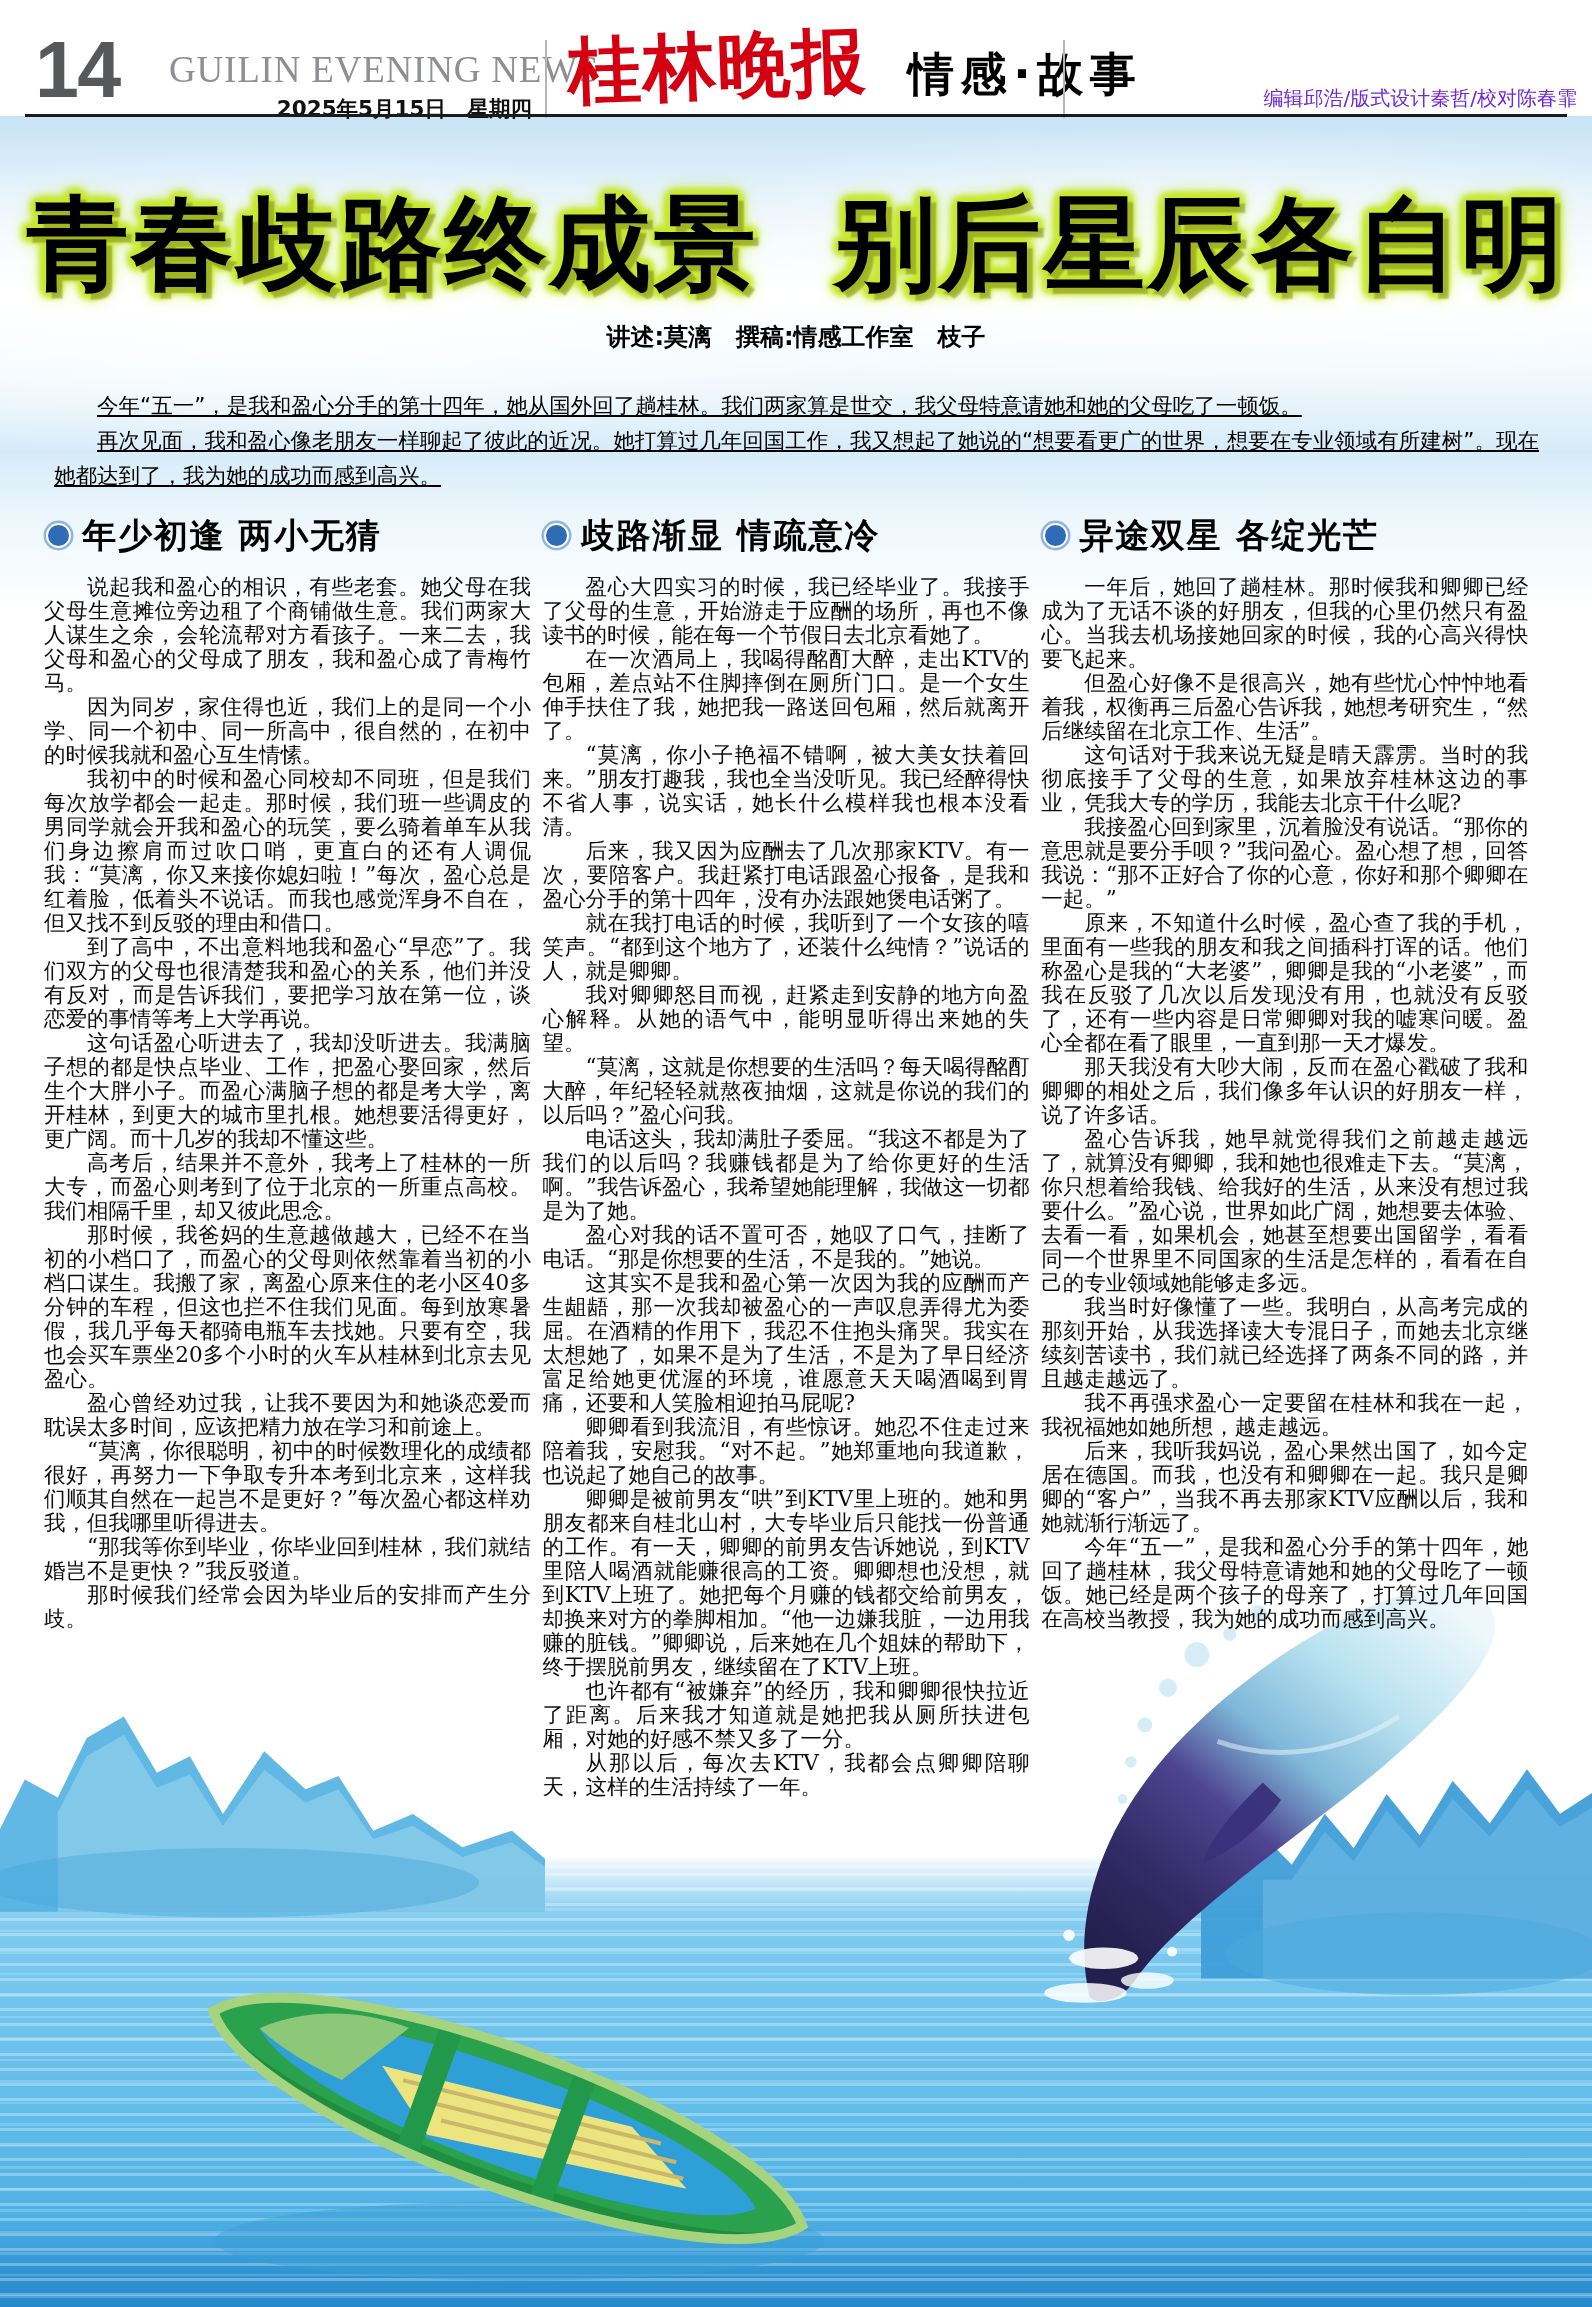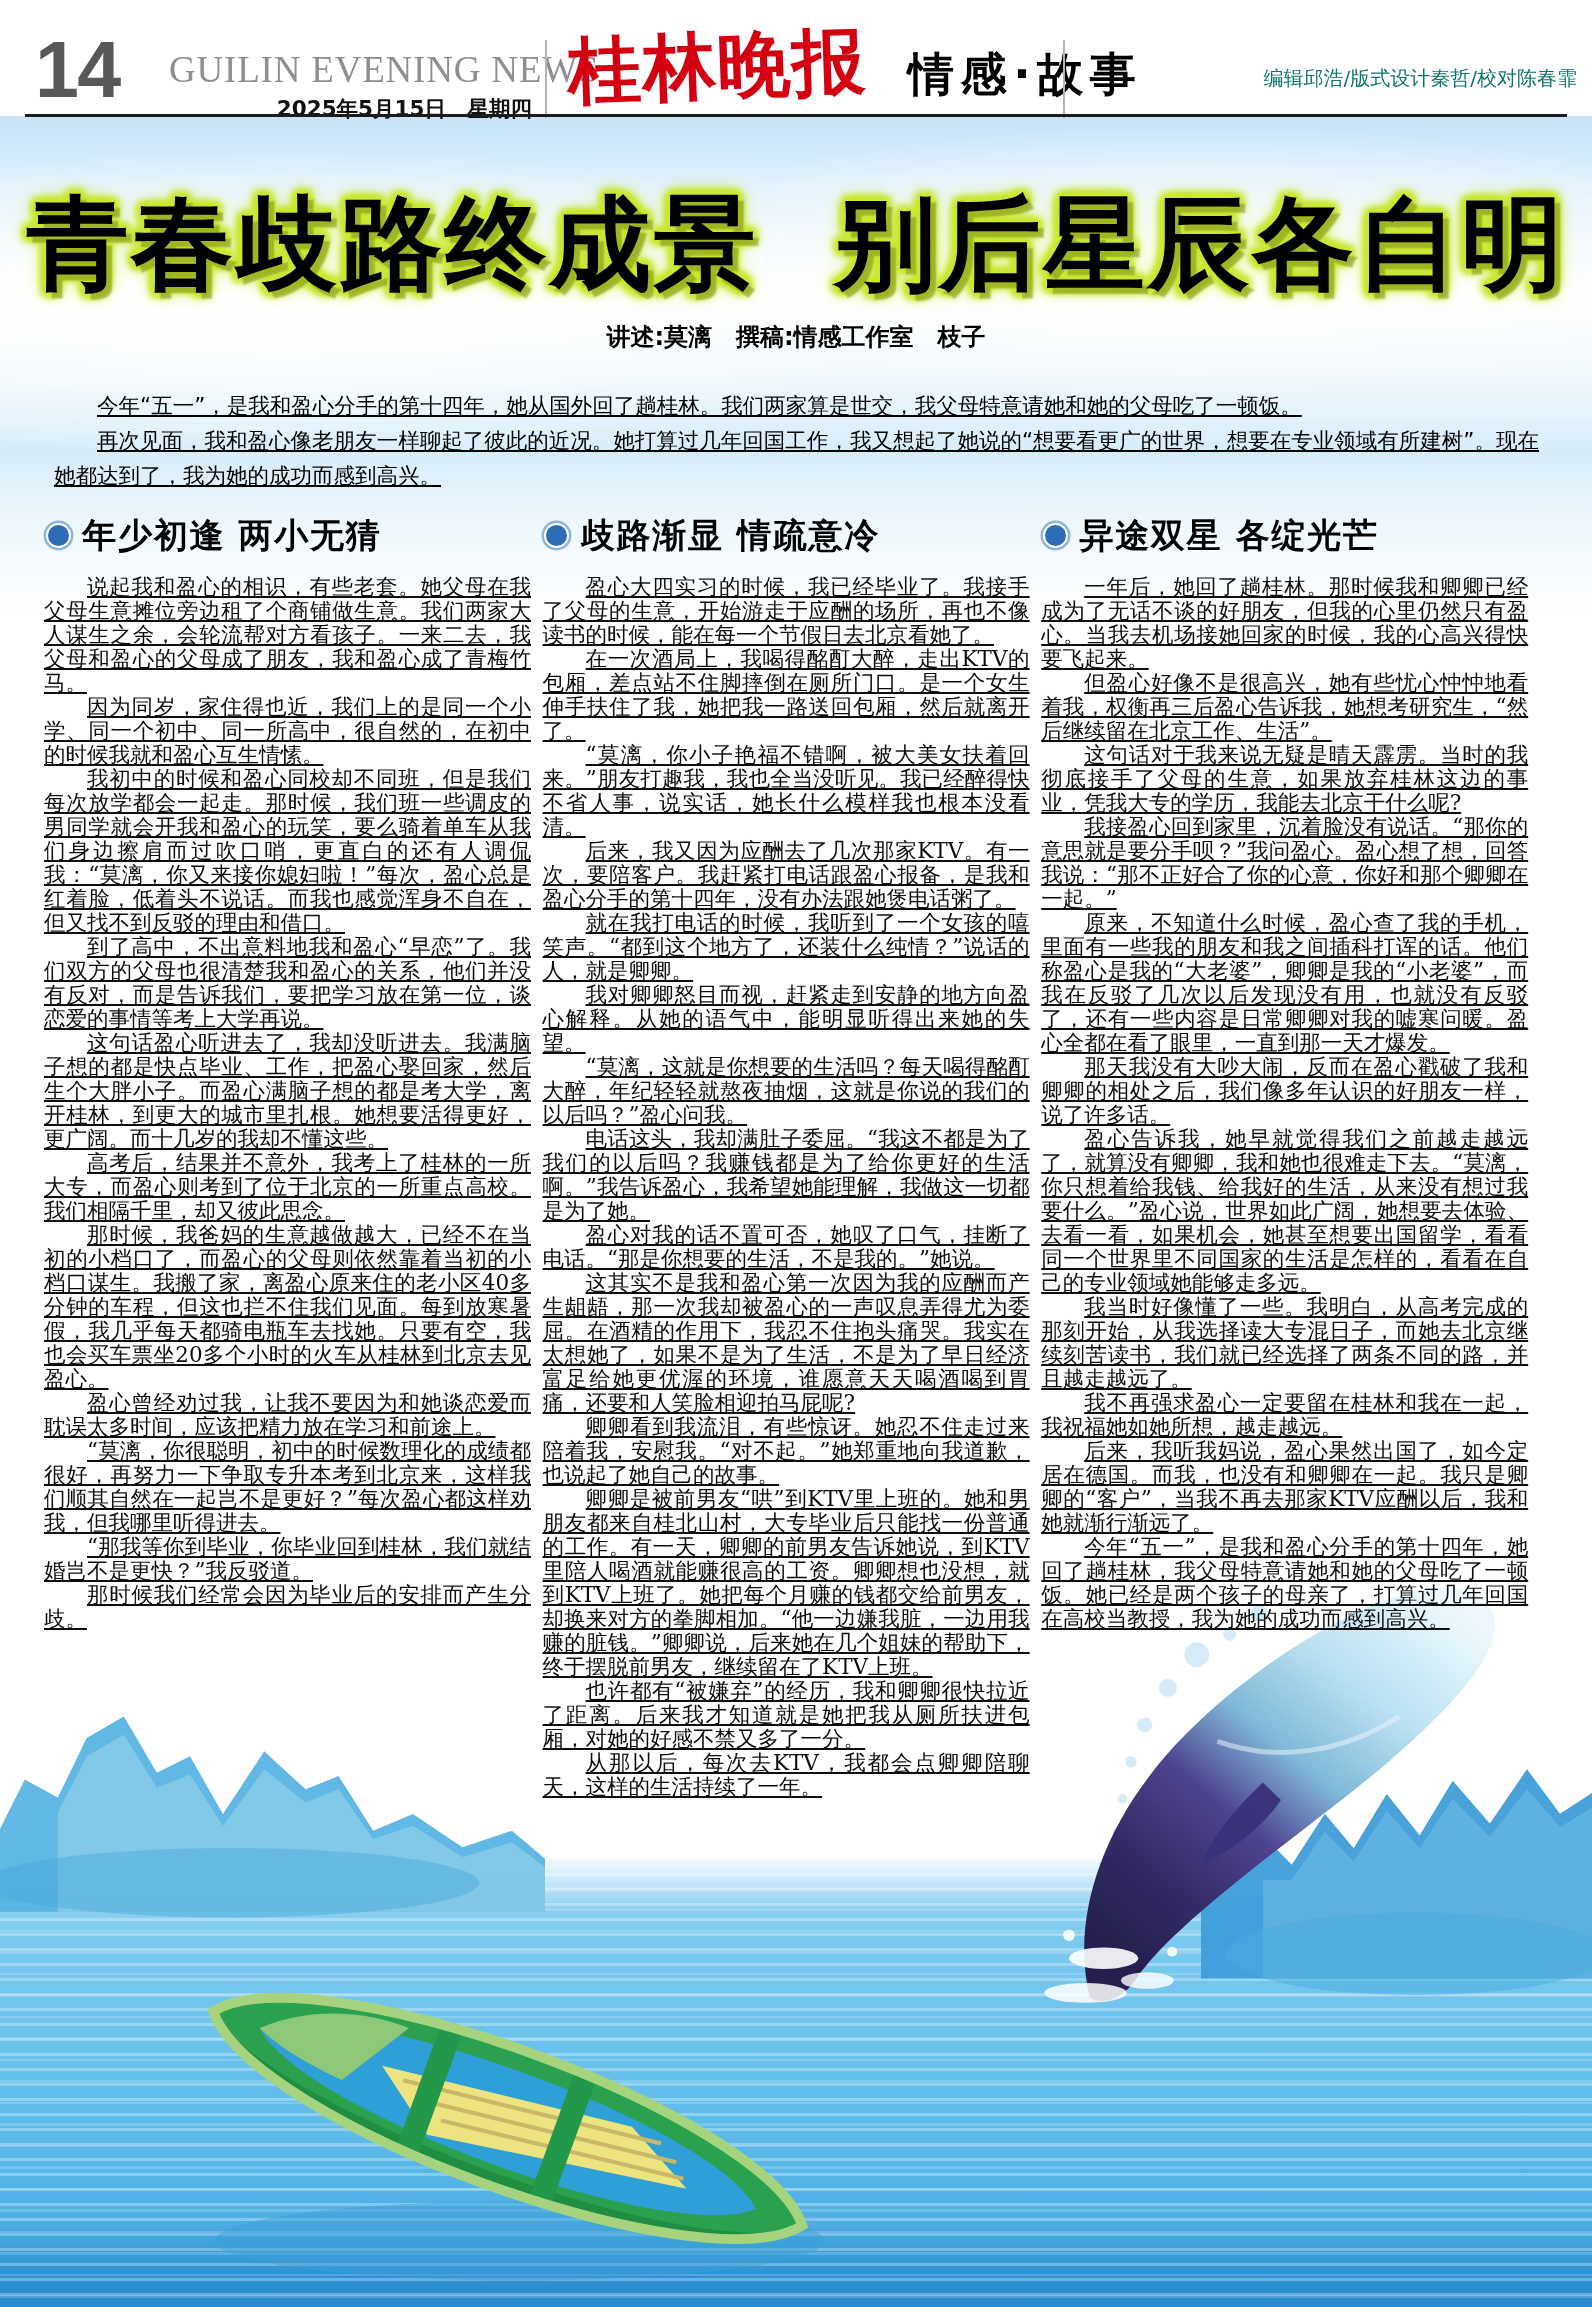--- a/index.html
+++ b/index.html
@@ -14,21 +14,21 @@
   .hdr { position:absolute; top:0; left:0; right:0; height:116px; background:#fff; z-index:20; }
   .page-num { position:absolute; left:35px; top:30px; font:bold 79px/1 "Liberation Sans",sans-serif; color:#57585a; letter-spacing:-1.7px; }
   .mast { position:absolute; left:169px; top:48px; width:363px; }
   .mast-title { font-family:"Liberation Serif",serif; font-size:37px; color:#8d8f92; letter-spacing:0.8px; white-space:nowrap; }
   .mast-date { text-align:right; margin-top:5px; font:bold 21.5px/1.2 "DejaVu Sans","Liberation Sans",sans-serif; color:#111; }
   .vline { position:absolute; top:40px; width:1.7px; height:78px; background:#b5b5b5; }
   .vline.v1 { left:545px; }
   .vline.v2 { left:1063px; }
   .logo { position:absolute; left:568px; top:25px; font:900 73px/1.1 "DejaVu Serif",serif; color:#d40011; transform:rotate(-2deg); letter-spacing:1.7px; }
   .section-title { position:absolute; left:908px; top:51px; font:bold 46px/1 "DejaVu Sans","Liberation Sans",sans-serif; color:#000; letter-spacing:6.6px; }
-  .credits { position:absolute; right:15px; top:68px; font:20px/1 "DejaVu Sans","Liberation Sans",sans-serif; color:#0f766e; }
+  .credits { position:absolute; right:15px; top:88px; font:20px/1 "DejaVu Sans","Liberation Sans",sans-serif; color:#6d28d9; }
   .hdr-rule { position:absolute; top:114px; left:25px; right:25px; height:2.5px; background:#1b1b1b; z-index:20; }
 
   
   .sky { position:absolute; left:0; top:116px; width:100%; height:495px; z-index:0;
     background:
       radial-gradient(60% 45% at 18% 38%, rgba(255,255,255,.95) 0%, rgba(255,255,255,0) 70%),
       radial-gradient(55% 40% at 75% 30%, rgba(255,255,255,.9) 0%, rgba(255,255,255,0) 70%),
       linear-gradient(180deg,#c7e3f6 0%,#e4f2fb 16%,#ffffff 36%,#f2f9fd 52%,#d6ebf8 68%,#eef7fc 82%,#ffffff 100%);
   }
   .water { position:absolute; left:0; top:1858px; width:100%; height:449px; z-index:1;
@@ -62,21 +62,21 @@
   .intro { position:absolute; top:388px; left:54px; width:1485px;
     font:21.5px/35px "DejaVu Sans","Liberation Sans",sans-serif; color:#000; }
   .intro p { text-indent:2em; text-align:justify;text-decoration:underline; }
   .columns { position:absolute; top:510px; left:44px; width:1484px; display:flex; gap:11.6px; }
   .col { width:487px; flex:0 0 487px; }
   .sec-head { display:flex; align-items:center; gap:11.6px; margin:6.6px 0 21.5px 1.7px;
     font:bold 34px/1.1 "DejaVu Sans","Liberation Sans",sans-serif; color:#000; letter-spacing:1.7px; white-space:nowrap; }
   .bullet { flex:0 0 auto; width:25px; height:25px; border-radius:50%;
     background:#2e6cb5; border:2.5px solid #ffffff; box-shadow:0 0 0 2.5px #8fb4dd; }
   .body-text p { font-family:"DejaVu Serif",serif; font-size:21.5px; line-height:24px;
-    text-indent:2em; text-align:justify; color:#0d0d0d;text-decoration:underline; }
+    text-indent:2em; text-align:justify; color:#0d0d0d; }
 </style>
 </head>
 <body>
 
 <div class="page">
 
   <div class="hdr">
     <div class="page-num">14</div>
     <div class="mast">
       <div class="mast-title">GUILIN EVENING NEWS</div>

